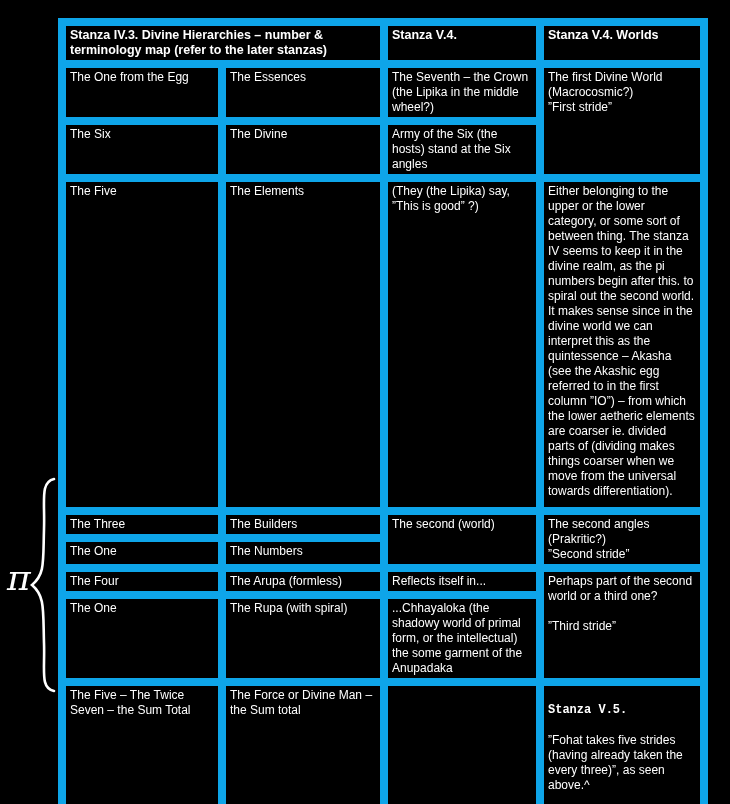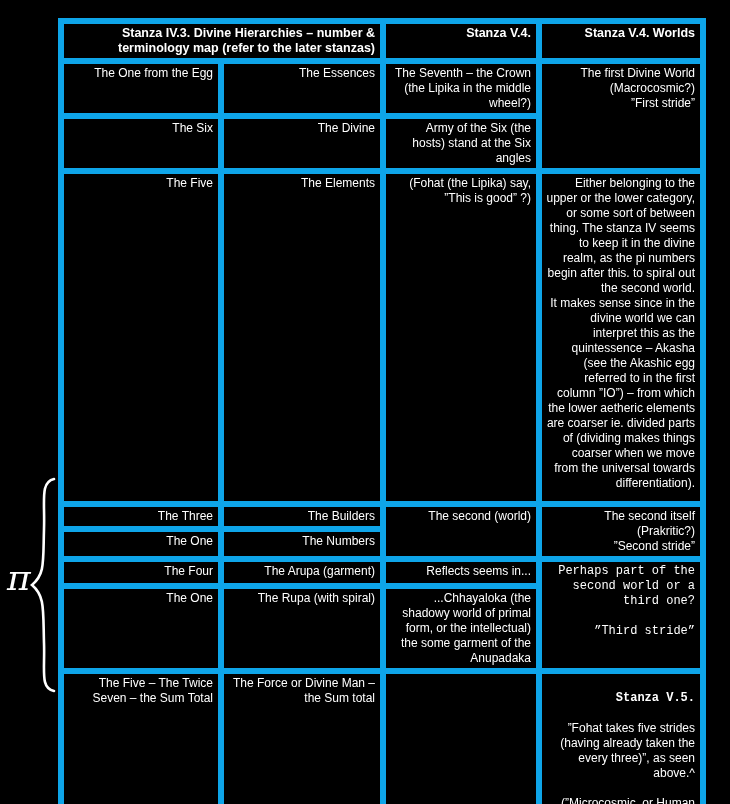--- a/index.html
+++ b/index.html
@@ -15,34 +15,34 @@
   table.stanza {
     position: absolute; left: 58px; top: 18px;
     width: 642px;
     border-collapse: collapse;
     table-layout: fixed;
     color: #ffffff;
     font-size: 12px;
     line-height: 15px;
   }
   table.stanza th, table.stanza td {
-    border: 6px solid #0ea5e9;
+    border: 8px solid #0ea5e9;
     vertical-align: top;
-    text-align: right;
+    text-align: left;
     padding: 2px 5px 2px 4px;
     white-space: pre-line;
     overflow: hidden;
     font-weight: normal;
   }
   table.stanza th {
     font-weight: bold;
     font-size: 12.5px;
   }
   td.center-cell { text-align: center; vertical-align: middle; }
-  td.vmid-cell   { vertical-align: middle; font-family: Liberation Mono, monospace; }
+  td.vmid-cell   { vertical-align: middle; }
   .bold-line { font-weight: bold; font-family: Liberation Mono, monospace; }
 
   .pi-symbol {
     position: absolute;
     left: 7px; top: 558px;
     color: #ffffff;
     font-family: "DejaVu Serif", serif;
     font-style: italic;
     font-size: 36px;
     line-height: 40px;
@@ -91,44 +91,44 @@
 
     <tr style="height:38px">
       <td>The Six</td>
       <td>The Divine</td>
       <td>Army of the Six (the hosts) stand at the Six angles</td>
     </tr>
 
     <tr style="height:333px">
       <td>The Five</td>
       <td>The Elements</td>
-      <td>(Fohat (the Lipika) say,
+      <td>(They (the Lipika) say,
 ”This is good” ?)</td>
       <td>Either belonging to the upper or the lower category, or some sort of between thing. The stanza IV seems to keep it in the divine realm, as the pi numbers begin after this. to spiral out the second world.
 It makes sense since in the divine world we can interpret this as the quintessence – Akasha (see the Akashic egg referred to in the first column ”IO”) – from which the lower aetheric elements are coarser ie. divided parts of (dividing makes things coarser when we move from the universal towards differentiation).</td>
     </tr>
 
     <tr style="height:23px">
       <td>The Three</td>
       <td>The Builders</td>
       <td rowspan="2">The second (world)</td>
-      <td rowspan="2">The second itself
+      <td rowspan="2">The second angles
 (Prakritic?)
 ”Second stride”</td>
     </tr>
 
     <tr style="height:29px">
       <td>The One</td>
       <td>The Numbers</td>
     </tr>
 
     <tr style="height:27px">
       <td>The Four</td>
-      <td>The Arupa (garment)</td>
-      <td>Reflects seems in...</td>
+      <td>The Arupa (formless)</td>
+      <td>Reflects itself in...</td>
       <td rowspan="2" class="vmid-cell">Perhaps part of the second world or a third one?
 
 ”Third stride”</td>
     </tr>
 
     <tr style="height:71px">
       <td>The One</td>
       <td>The Rupa (with spiral)</td>
       <td>...Chhayaloka (the shadowy world of primal form, or the intellectual) the some garment of the Anupadaka</td>
     </tr>

